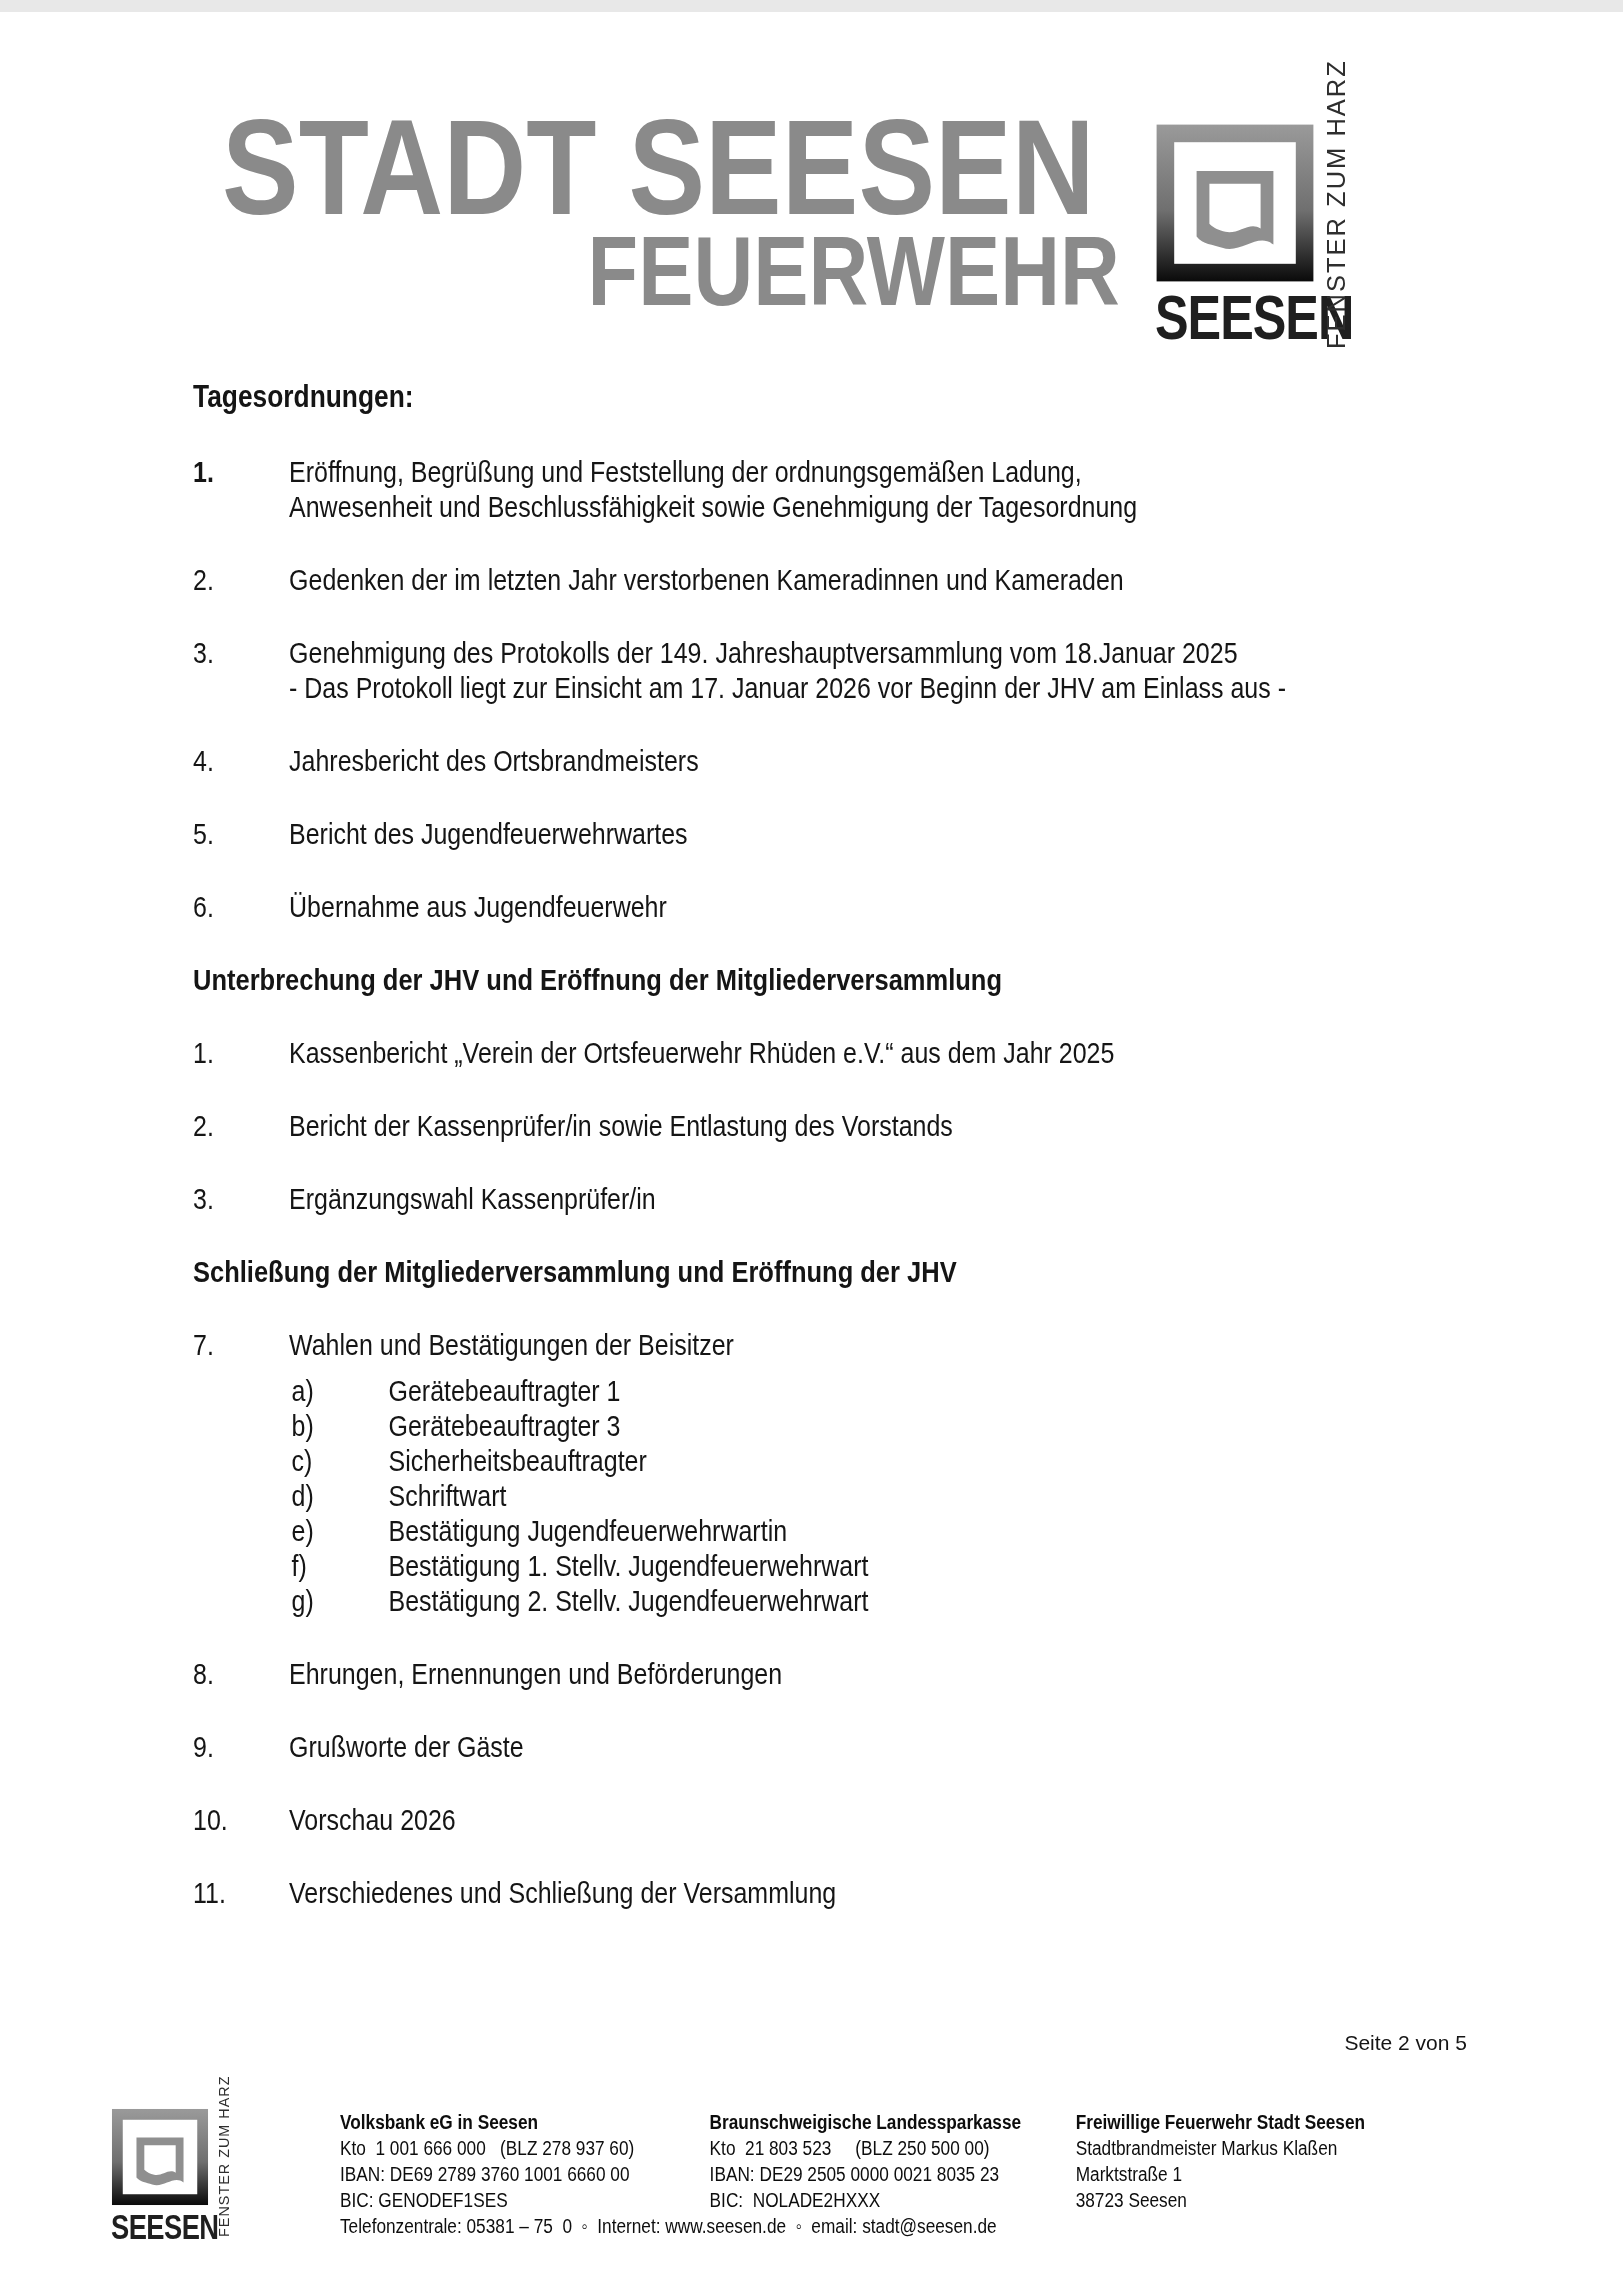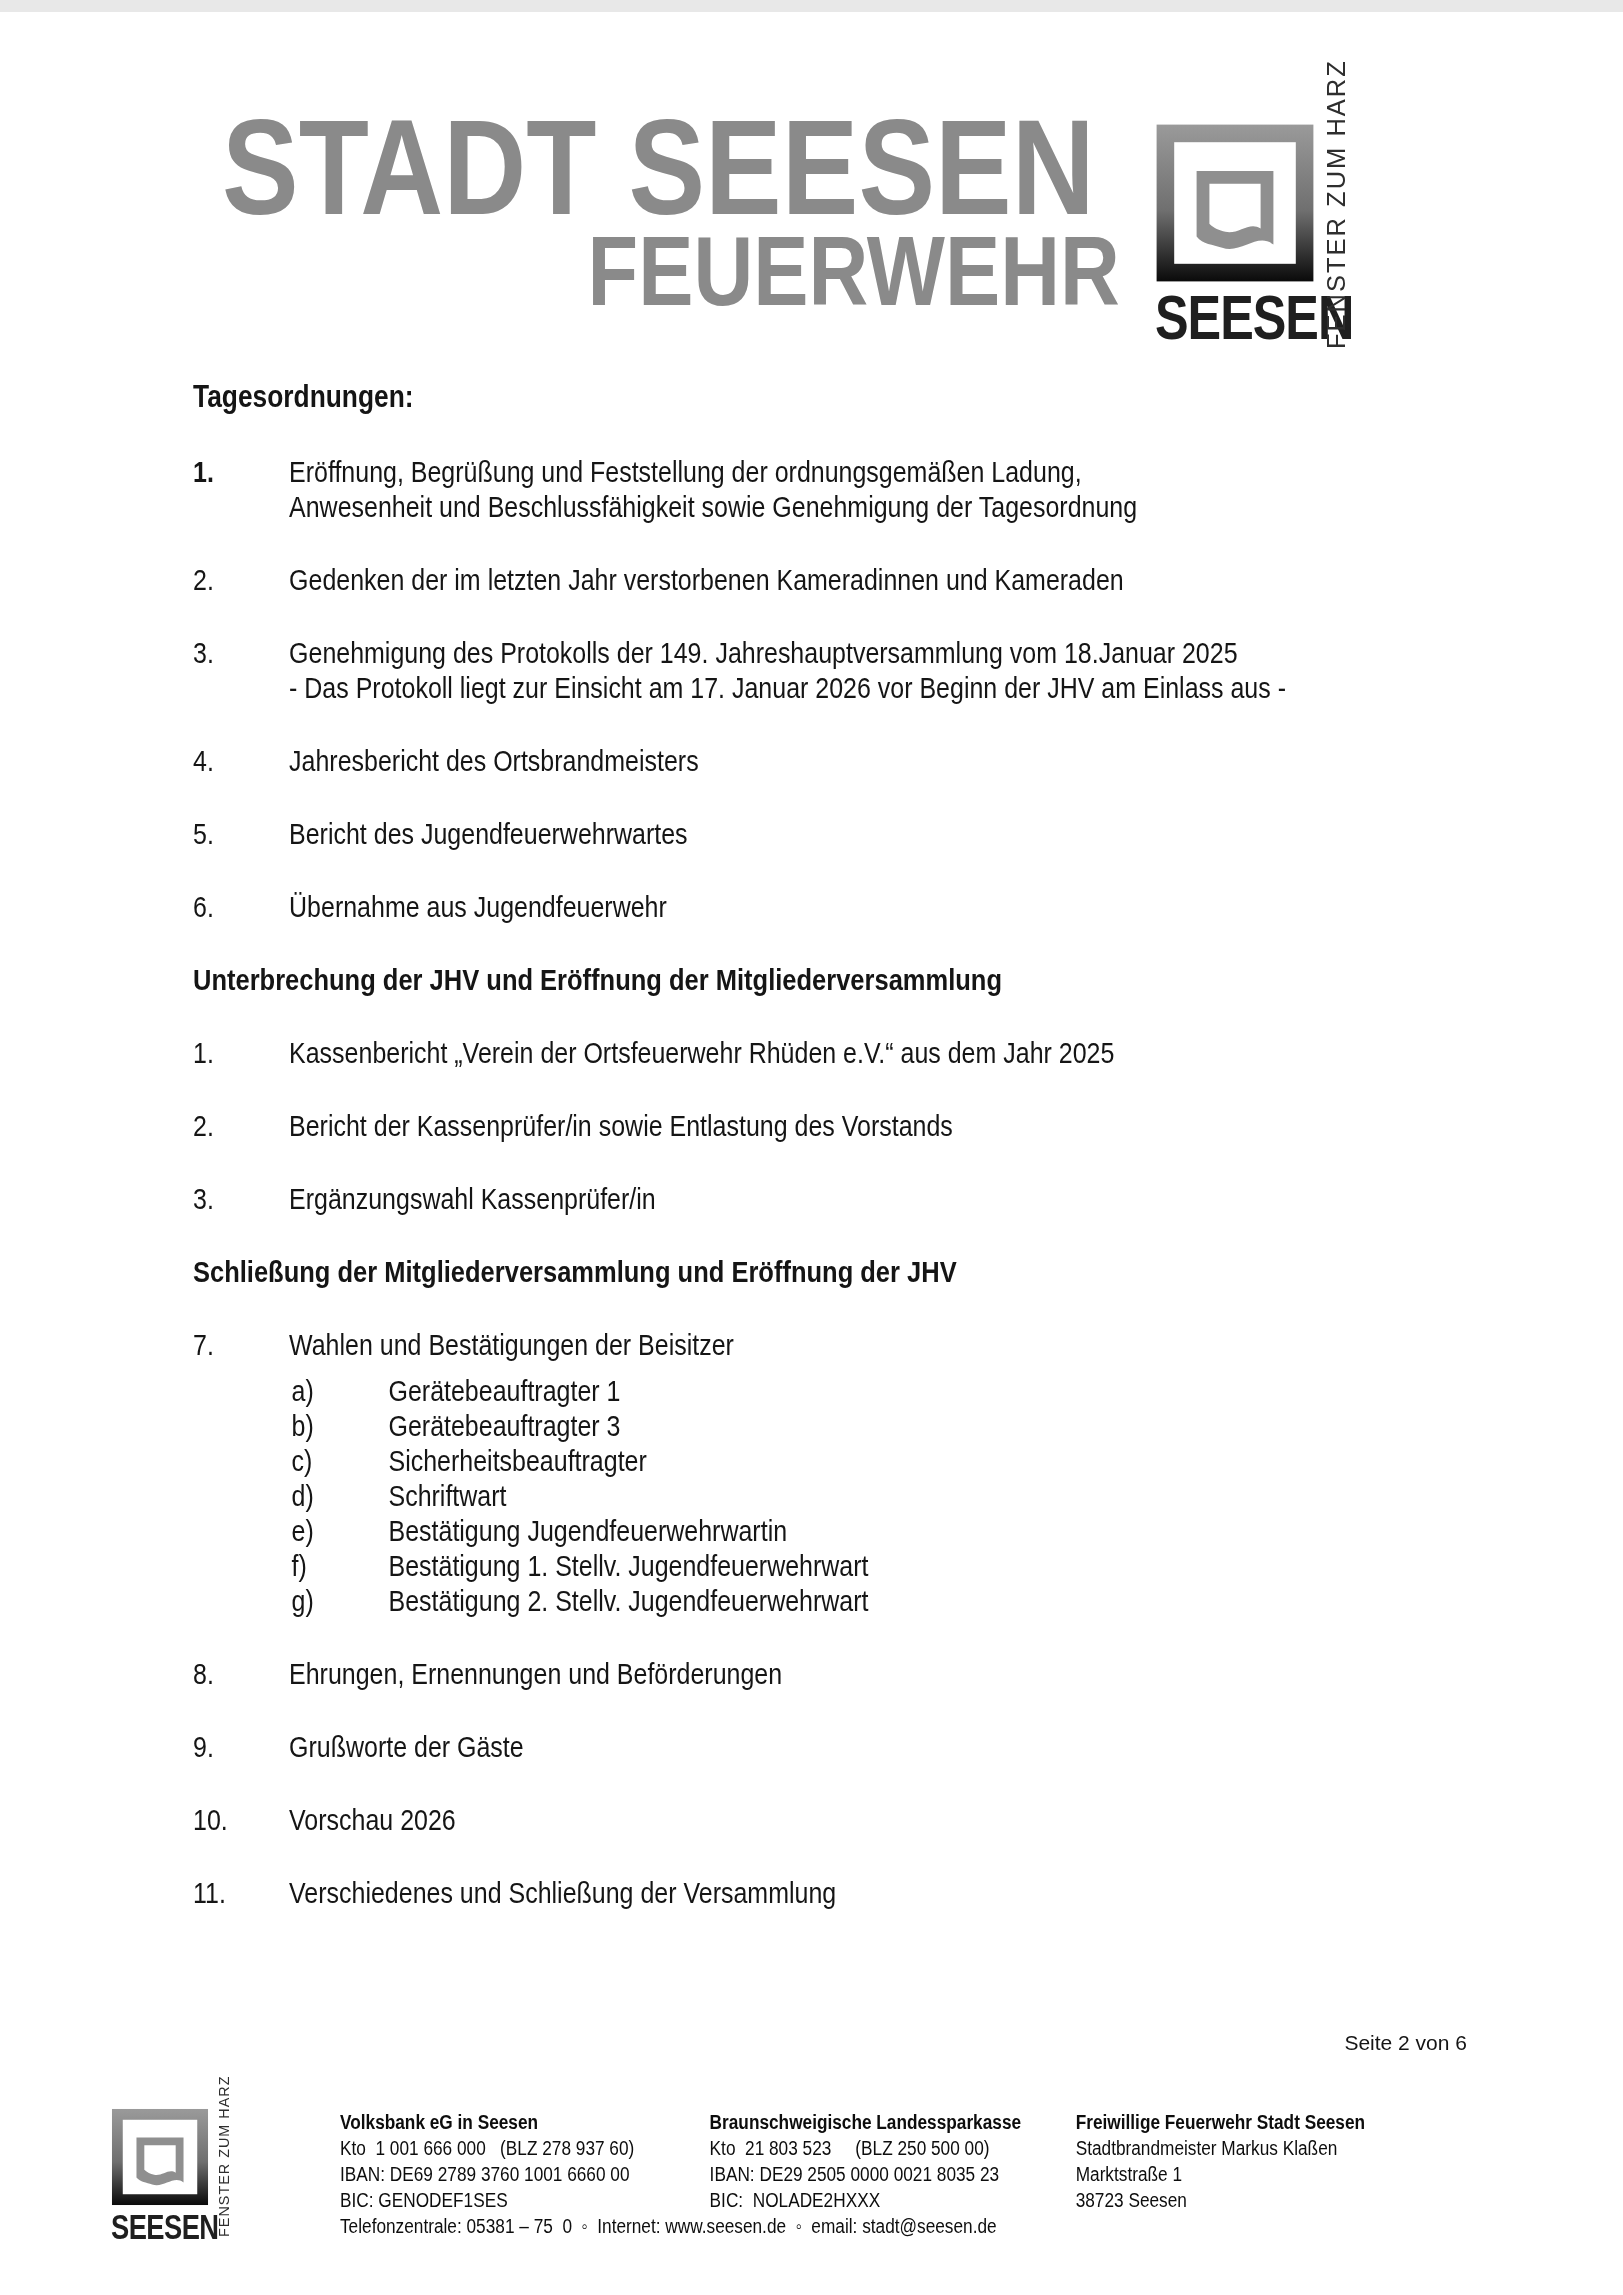--- a/index.html
+++ b/index.html
@@ -219,21 +219,21 @@
       </div>
     </div>
     <div class="row">
       <div class="num">11.</div>
       <div class="txt">
         <div class="line">Verschiedenes und Schließung der Versammlung</div>
       </div>
     </div>
   </div>
 
-  <div class="page-number">Seite 2 von 6</div>
+  <div class="page-number">Seite 2 von 5</div>
 
   <div>
     <div class="logo footer-logo">
       <svg class="square" width="98" height="98" viewBox="0 0 100 100">
         <defs>
           <linearGradient id="g2" x1="0" y1="0" x2="0" y2="1">
             <stop offset="0" stop-color="#9a9a9a"></stop>
             <stop offset="0.55" stop-color="#6f6f6f"></stop>
             <stop offset="1" stop-color="#0a0a0a"></stop>
           </linearGradient>

